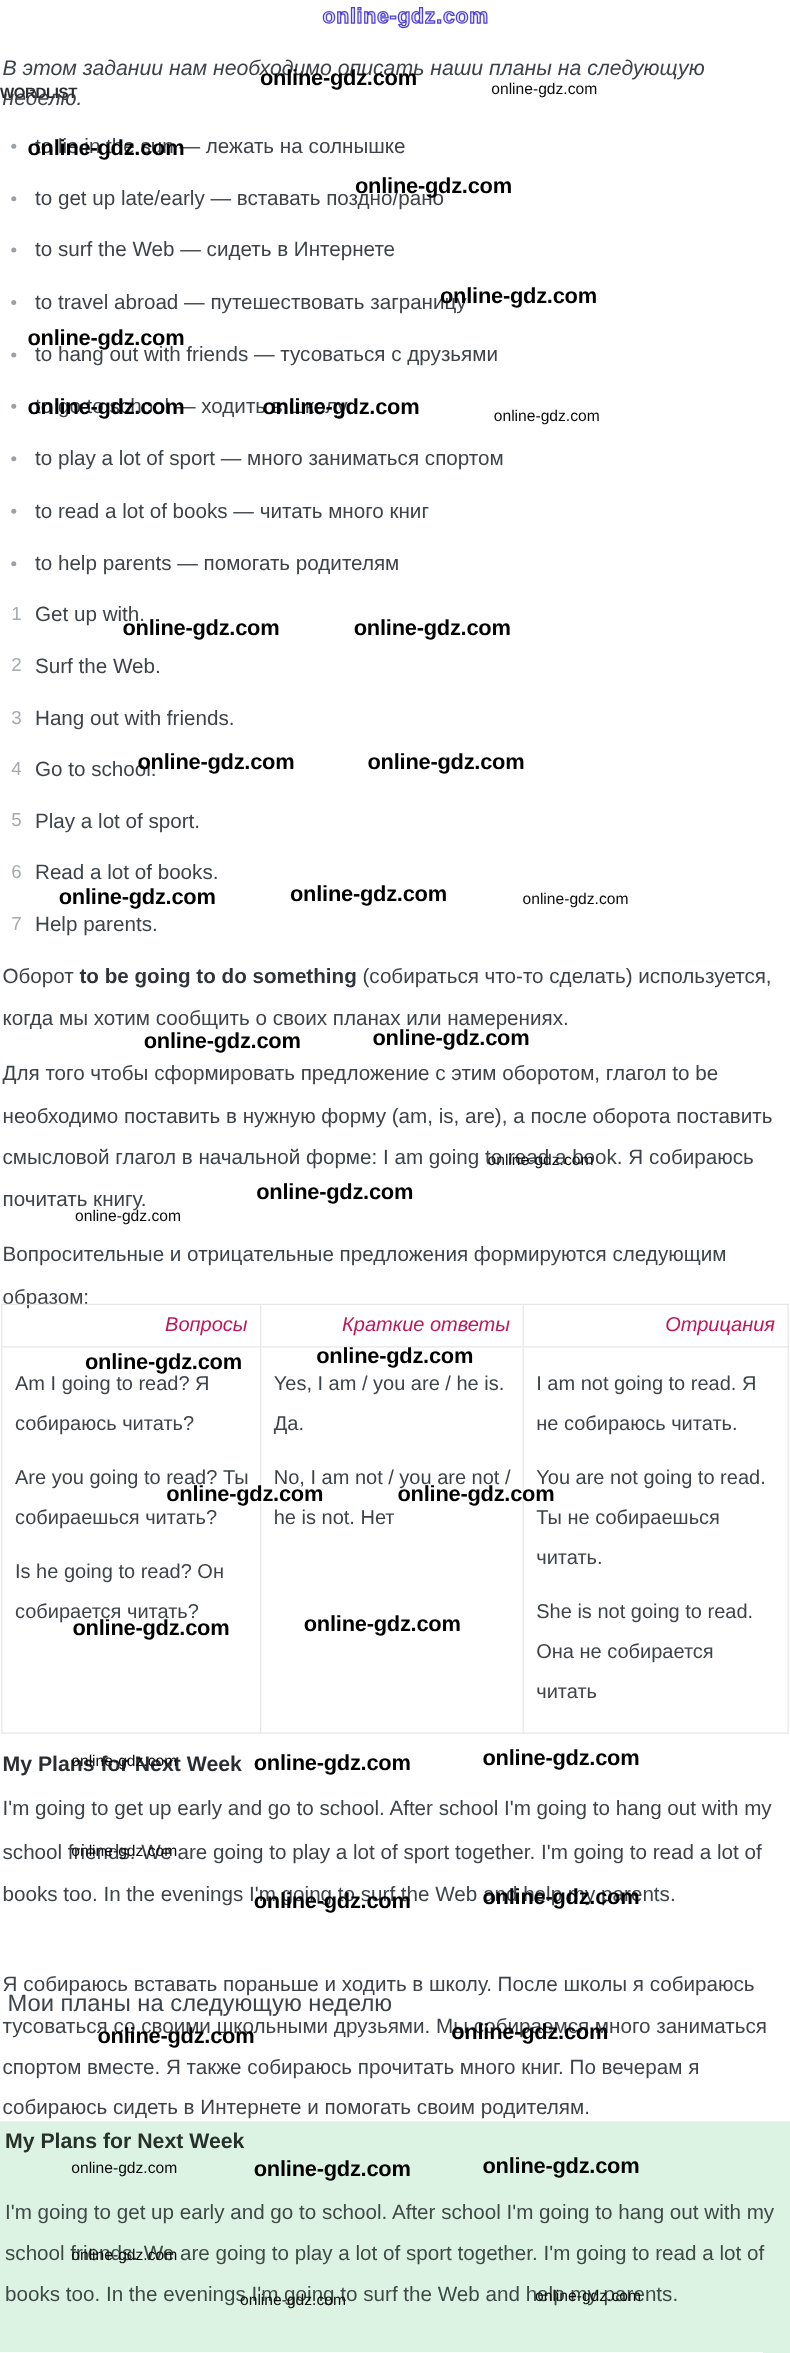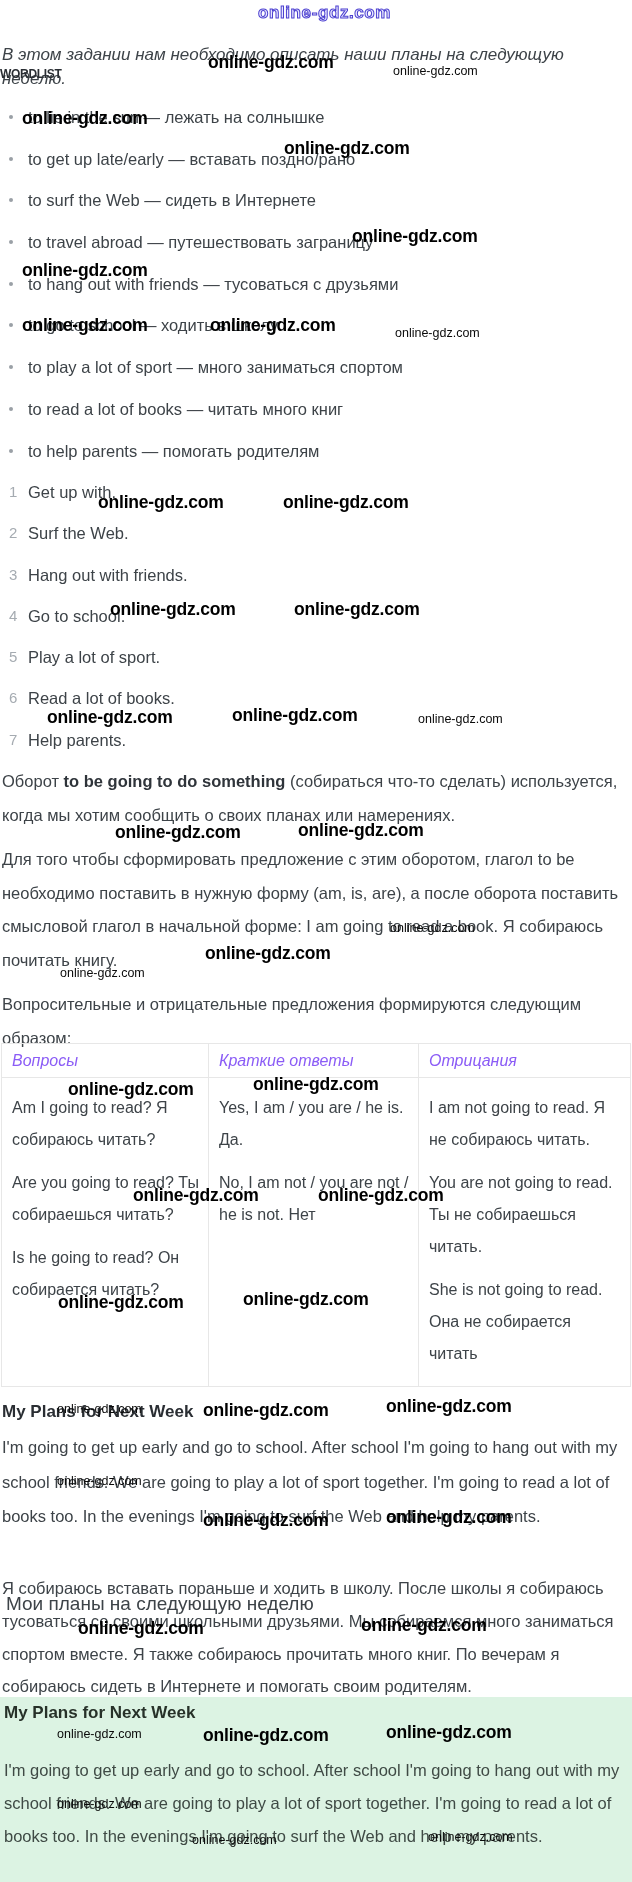--- a/index.html
+++ b/index.html
@@ -25,21 +25,21 @@
   .plans li{position:relative;height:41.3px;line-height:22px;padding-left:28px;font-size:16.5px;}
   .num{position:absolute;left:9px;top:0;color:#a5abb1;font-size:15px;}
   
   .grammar{top:765px;}
   .grammar p{margin:0 0 11px 0;font-size:16.5px;line-height:33.5px;}
   .grammar p b{color:#2f343a;}
   
   .gtable{top:1043px;left:1px;width:629px;border-collapse:collapse;table-layout:fixed;}
   .gtable col.c1{width:207px}.gtable col.c2{width:210px}.gtable col.c3{width:212px}
   .gtable th,.gtable td{border:1px solid #e7e7e7;vertical-align:top;text-align:left;}
-  .gtable th{font-style:italic;font-weight:400;font-size:16px;padding:8px 10px 7px;color:#8b5cf6;}
+  .gtable th{font-style:italic;font-weight:400;font-size:16px;padding:8px 10px 7px;color:#be185d;text-align:right;}
   .gtable td{padding:14px 8px 16px 10px;font-size:16px;}
   .gtable td p{margin:0 0 11px 0;line-height:32px;}
   .gtable td p:last-child{margin-bottom:0;}
   
   .essay-h{top:1385px;font-size:17px;font-weight:700;color:#2a2e33;}
   .essay-en{top:1430px;font-size:16.5px;line-height:34.5px;margin:0;}
   .essay-ru-h{top:1589px;font-size:19px;margin:4px;}
   .essay-ru{top:1572px;font-size:16.5px;line-height:32.8px;margin:0;}
   
   .highlight{position:absolute;left:0;right:0;top:1697px;bottom:0;padding:5px 6px 0 4px;box-sizing:border-box;}

